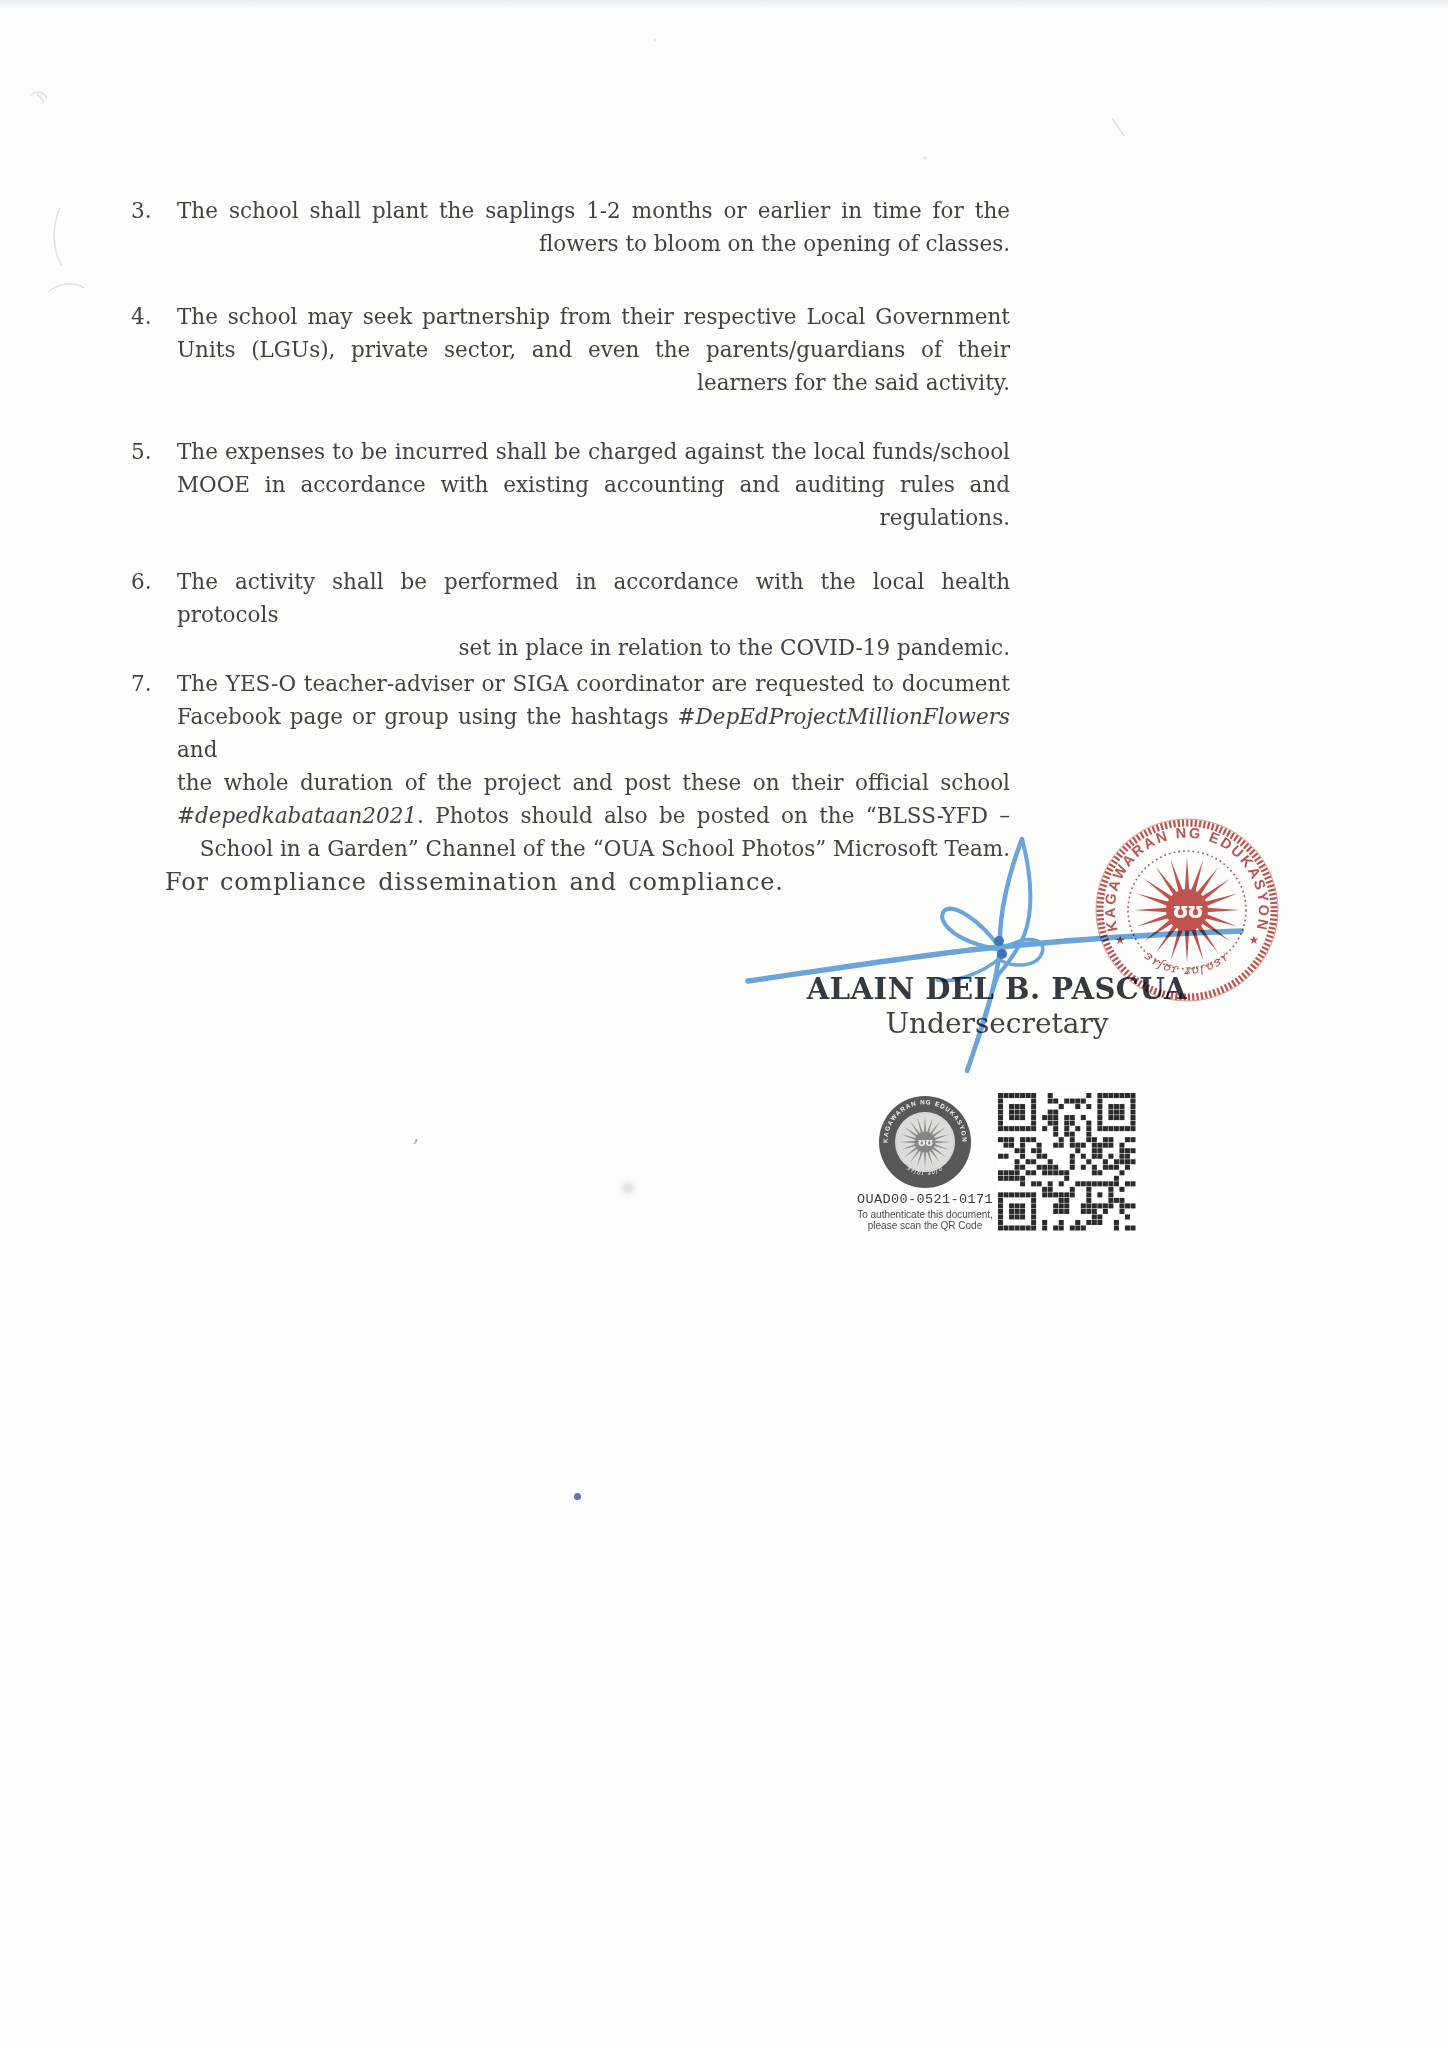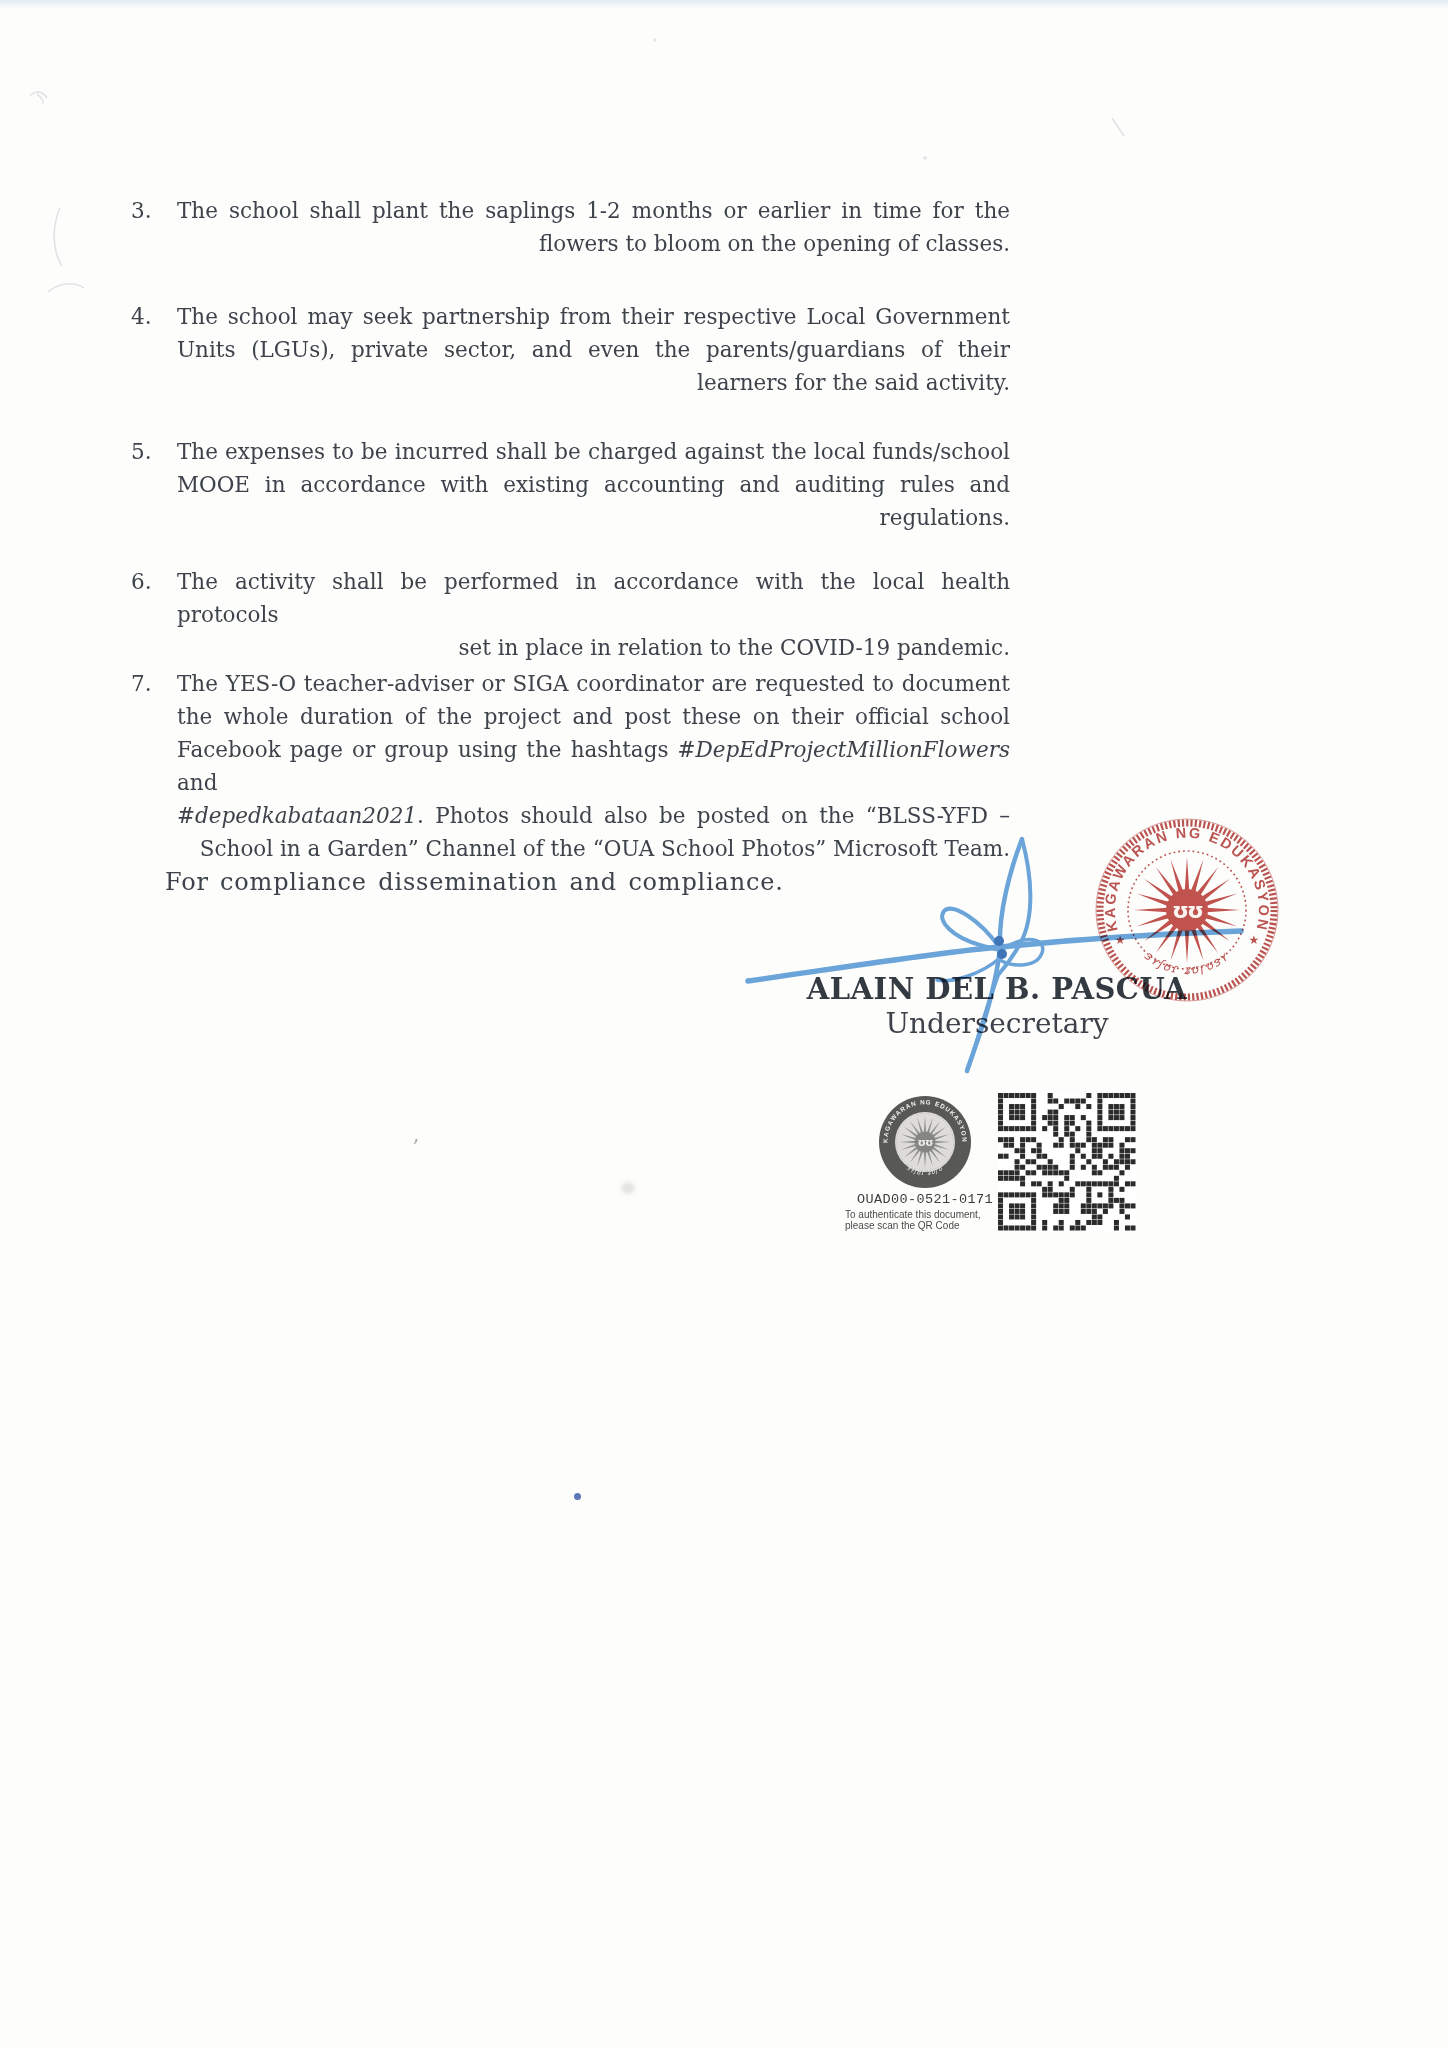--- a/index.html
+++ b/index.html
@@ -13,21 +13,21 @@
   .jl{text-align:justify;text-align-last:justify;}
   .ll{text-align:right;}
   .closing{position:absolute;left:165px;top:866px;width:900px;font-size:24px;
         line-height:33px;letter-spacing:.8px;word-spacing:3px;}
   .sig-name{position:absolute;left:757px;top:972px;width:480px;text-align:center;
         font-size:29px;font-weight:bold;letter-spacing:.5px;color:#343a42;}
   .sig-title{position:absolute;left:757px;top:1007px;width:480px;text-align:center;
         font-size:28px;color:#3e434b;}
   .auth-code{position:absolute;left:845px;top:1192px;width:160px;text-align:center;
         font-family:Liberation Mono, monospace;font-size:13.5px;letter-spacing:.4px;color:#3c3c3c;}
-  .auth-note{position:absolute;left:845px;top:1209px;width:160px;
+  .auth-note{position:absolute;left:845px;top:1209px;width:160px;text-align:center;
         font-family:"Liberation Sans",sans-serif;font-size:10px;line-height:11px;color:#4a4a4a;}
   svg.abs{position:absolute;}
   .ink{mix-blend-mode:multiply;}
   .comma-mark{position:absolute;left:413px;top:1122px;font-size:20px;color:#6b6f76;opacity:.6;}
   .soft-dot{position:absolute;left:621px;top:1182px;width:14px;height:12px;border-radius:50%;
         background:#c9c9c6;filter:blur(2px);opacity:.5;}
   .blue-dot{position:absolute;left:574px;top:1493px;width:7px;height:7px;border-radius:50%;
         background:#3f5fa8;opacity:.85;}
 </style>
 </head>
@@ -79,22 +79,22 @@
     <div class="body">
       <div class="jl">The activity shall be performed in accordance with the local health protocols</div>
       <div class="ll">set in place in relation to the COVID-19 pandemic.</div>
     </div>
   </div>
 
   <div class="item" style="top:667px">
     <span class="num">7.</span>
     <div class="body">
       <div class="jl">The YES-O teacher-adviser or SIGA coordinator are requested to document</div>
+      <div class="jl"><span>Facebook page or group using the hashtags </span><i>#DepEdProjectMillionFlowers</i><span> and</span></div>
       <div class="jl">the whole duration of the project and post these on their official school</div>
-      <div class="jl"><span>Facebook page or group using the hashtags </span><i>#DepEdProjectMillionFlowers</i><span> and</span></div>
       <div class="jl"><i>#depedkabataan2021</i><span>. Photos should also be posted on the “BLSS-YFD –</span></div>
       <div class="ll">School in a Garden” Channel of the “OUA School Photos” Microsoft Team.</div>
     </div>
   </div>
 
   <div class="closing">For compliance dissemination and compliance.</div>
 
   <div class="sig-name">ALAIN DEL B. PASCUA</div>
   <div class="sig-title">Undersecretary</div>
 

